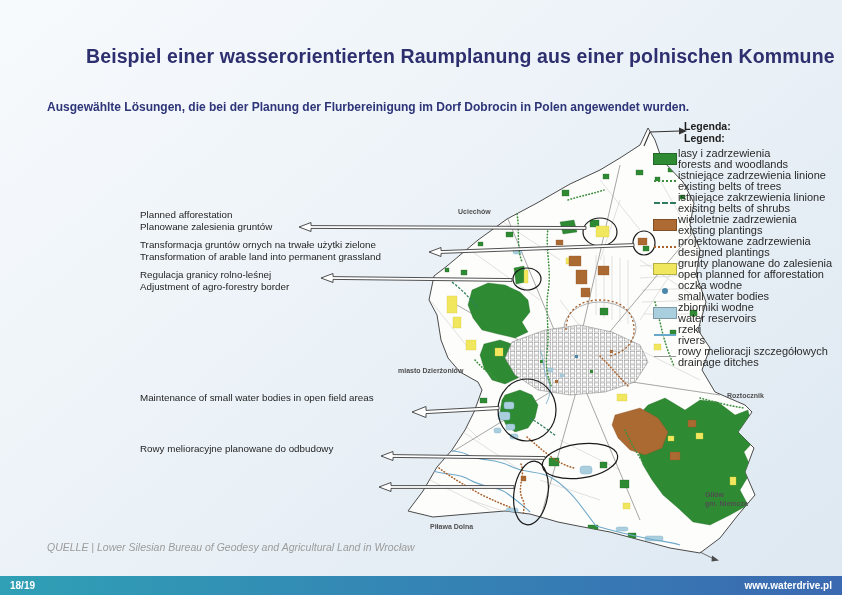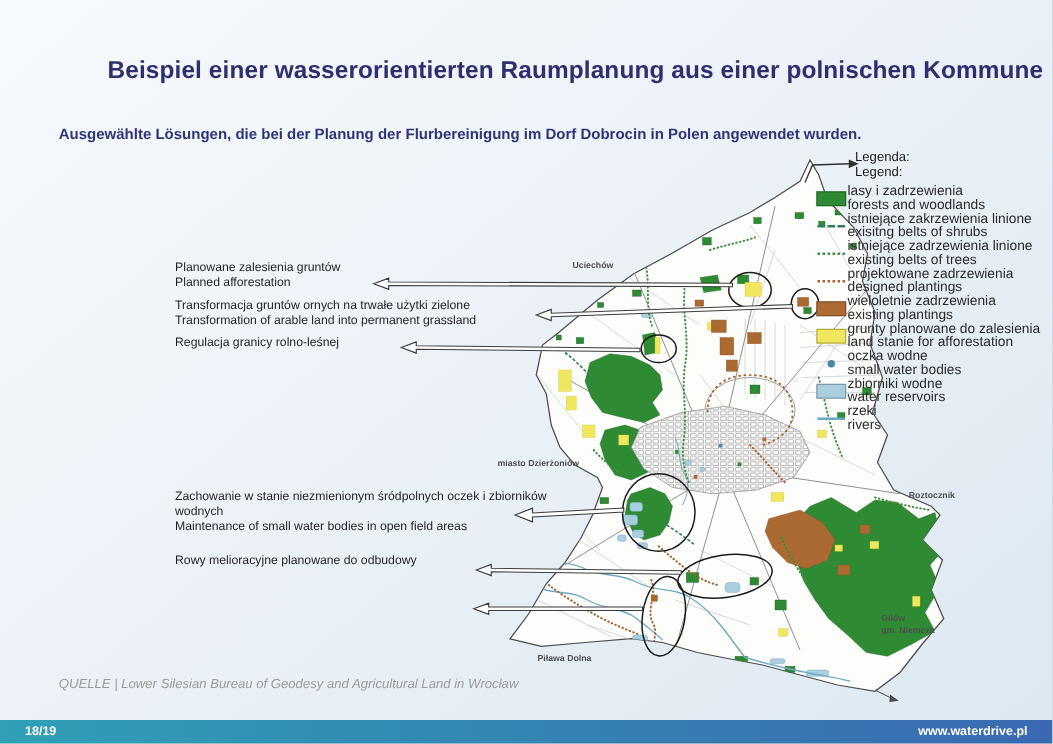--- a/index.html
+++ b/index.html
@@ -12,21 +12,21 @@
     position:absolute;left:47px;top:45px;width:760px;
     font-size:19.5px;font-weight:700;color:#2d2f6e;letter-spacing:.1px;margin-left:39px;
   }
   .subtitle{
     position:absolute;left:47px;top:100px;width:760px;
     font-size:12px;font-weight:700;color:#2d3478;
   }
   .map-svg{position:absolute;left:290px;top:122px;width:490px;height:442px;}
   
   .legend{position:absolute;left:652px;top:120px;width:188px;color:#1d1d1d;}
-  .legend-title{font-size:10.5px;font-weight:400;line-height:12px;margin-bottom:4px;margin-left:32px;}
+  .legend-title{font-size:10.5px;font-weight:700;line-height:12px;margin-bottom:4px;margin-left:32px;}
   .lrow{display:flex;align-items:center;margin-bottom:1px;min-height:21px;}
   .sw{width:26px;min-width:26px;display:flex;align-items:center;justify-content:center;}
   .ltxt{font-size:11px;line-height:10.4px;color:#2a2a2a;}
   .sw-rect{width:22px;height:10px;border:1px solid rgba(0,0,0,.25);}
   .c-forest{background:#2e8b33;}
   .c-plantings{background:#ad6a33;}
   .c-afforest{background:#f1e75e;}
   .c-reservoir{background:#a9cede;}
   .sw-dot-green{width:22px;border-top:2px dotted #3d8f3d;}
   .sw-dash-green{width:22px;border-top:2px dashed #2f7d5c;}
@@ -36,21 +36,21 @@
   .sw-ditch{width:22px;border-top:1px solid #979797;}
   
   .ann{position:absolute;left:140px;font-size:9.8px;line-height:11.8px;color:#1f1f1f;width:340px;}
   .ann.a4{width:300px;}
   
   .source{position:absolute;left:47px;top:541px;font-size:10.5px;color:#9b9b9b;font-style:italic;}
   .bottombar{
     position:absolute;left:0;bottom:0;width:842px;height:19px;
     background:linear-gradient(90deg,#2fa0b5 0%,#357fb4 60%,#3b69b1 100%);
     display:flex;align-items:center;justify-content:space-between;
-    color:#ffffff;font-size:10px;font-weight:700;box-sizing:border-box;padding:0 20px;
+    color:#ffffff;font-size:10px;font-weight:700;box-sizing:border-box;padding:0 10px;
   }
 </style>
 </head>
 <body>
 
 <div class="slide">
 
   <div class="title">Beispiel einer wasserorientierten Raumplanung aus einer polnischen Kommune</div>
   <div class="subtitle">Ausgewählte Lösungen, die bei der Planung der Flurbereinigung im Dorf Dobrocin in Polen angewendet wurden.</div>
 
@@ -256,61 +256,61 @@
       <span class="sw">
           <span class="sw-rect c-forest"></span>
         </span>
       <div class="ltxt">
           <div>lasy i zadrzewienia</div>
           <div>forests and woodlands</div>
         </div>
     </div>
     <div class="lrow">
       <span class="sw">
+          <span class="sw-dot-green"></span>
+        </span>
+      <div class="ltxt">
+          <div>istniejące zadrzewienia linione</div>
+          <div>existing belts of trees</div>
+        </div>
+    </div>
+    <div class="lrow">
+      <span class="sw">
           <span class="sw-dash-green"></span>
         </span>
       <div class="ltxt">
           <div>istniejące zakrzewienia linione</div>
           <div>exisitng belts of shrubs</div>
         </div>
     </div>
     <div class="lrow">
       <span class="sw">
-          <span class="sw-dot-green"></span>
-        </span>
-      <div class="ltxt">
-          <div>istniejące zadrzewienia linione</div>
-          <div>existing belts of trees</div>
+          <span class="sw-rect c-plantings"></span>
+        </span>
+      <div class="ltxt">
+          <div>wieloletnie zadrzewienia</div>
+          <div>existing plantings</div>
         </div>
     </div>
     <div class="lrow">
       <span class="sw">
           <span class="sw-dot-brown"></span>
         </span>
       <div class="ltxt">
           <div>projektowane zadrzewienia</div>
           <div>designed plantings</div>
         </div>
     </div>
     <div class="lrow">
       <span class="sw">
-          <span class="sw-rect c-plantings"></span>
-        </span>
-      <div class="ltxt">
-          <div>wieloletnie zadrzewienia</div>
-          <div>existing plantings</div>
-        </div>
-    </div>
-    <div class="lrow">
-      <span class="sw">
           <span class="sw-rect c-afforest"></span>
         </span>
       <div class="ltxt">
           <div>grunty planowane do zalesienia</div>
-          <div>land stanie for afforestation</div>
+          <div>open planned for afforestation</div>
         </div>
     </div>
     <div class="lrow">
       <span class="sw">
           <span class="sw-bluedot"></span>
         </span>
       <div class="ltxt">
           <div>oczka wodne</div>
           <div>small water bodies</div>
         </div>
@@ -326,35 +326,44 @@
     </div>
     <div class="lrow">
       <span class="sw">
           <span class="sw-river"></span>
         </span>
       <div class="ltxt">
           <div>rzeki</div>
           <div>rivers</div>
         </div>
     </div>
+    <div class="lrow">
+      <span class="sw">
+          <span class="sw-ditch"></span>
+        </span>
+      <div class="ltxt">
+          <div>rowy melioracji szczegółowych</div>
+          <div>drainage ditches</div>
+        </div>
+    </div>
   </div>
 
   <div class="ann" style="top:209px">
+    <div>Planned afforestation</div>
     <div>Planowane zalesienia gruntów</div>
-    <div>Planned afforestation</div>
   </div>
   <div class="ann" style="top:239px">
     <div>Transformacja gruntów ornych na trwałe użytki zielone</div>
     <div>Transformation of arable land into permanent grassland</div>
   </div>
   <div class="ann" style="top:269px">
     <div>Regulacja granicy rolno-leśnej</div>
+    <div>Adjustment of agro-forestry border</div>
   </div>
   <div class="ann a4" style="top:392px">
-    <div>Zachowanie w stanie niezmienionym śródpolnych oczek i zbiorników wodnych</div>
     <div>Maintenance of small water bodies in open field areas</div>
   </div>
   <div class="ann" style="top:443px">
     <div>Rowy melioracyjne planowane do odbudowy</div>
   </div>
 
   <div class="source">QUELLE | Lower Silesian Bureau of Geodesy and Agricultural Land in Wrocław</div>
   <div class="bottombar">
     <span>18/19</span>
     <span>www.waterdrive.pl</span>

